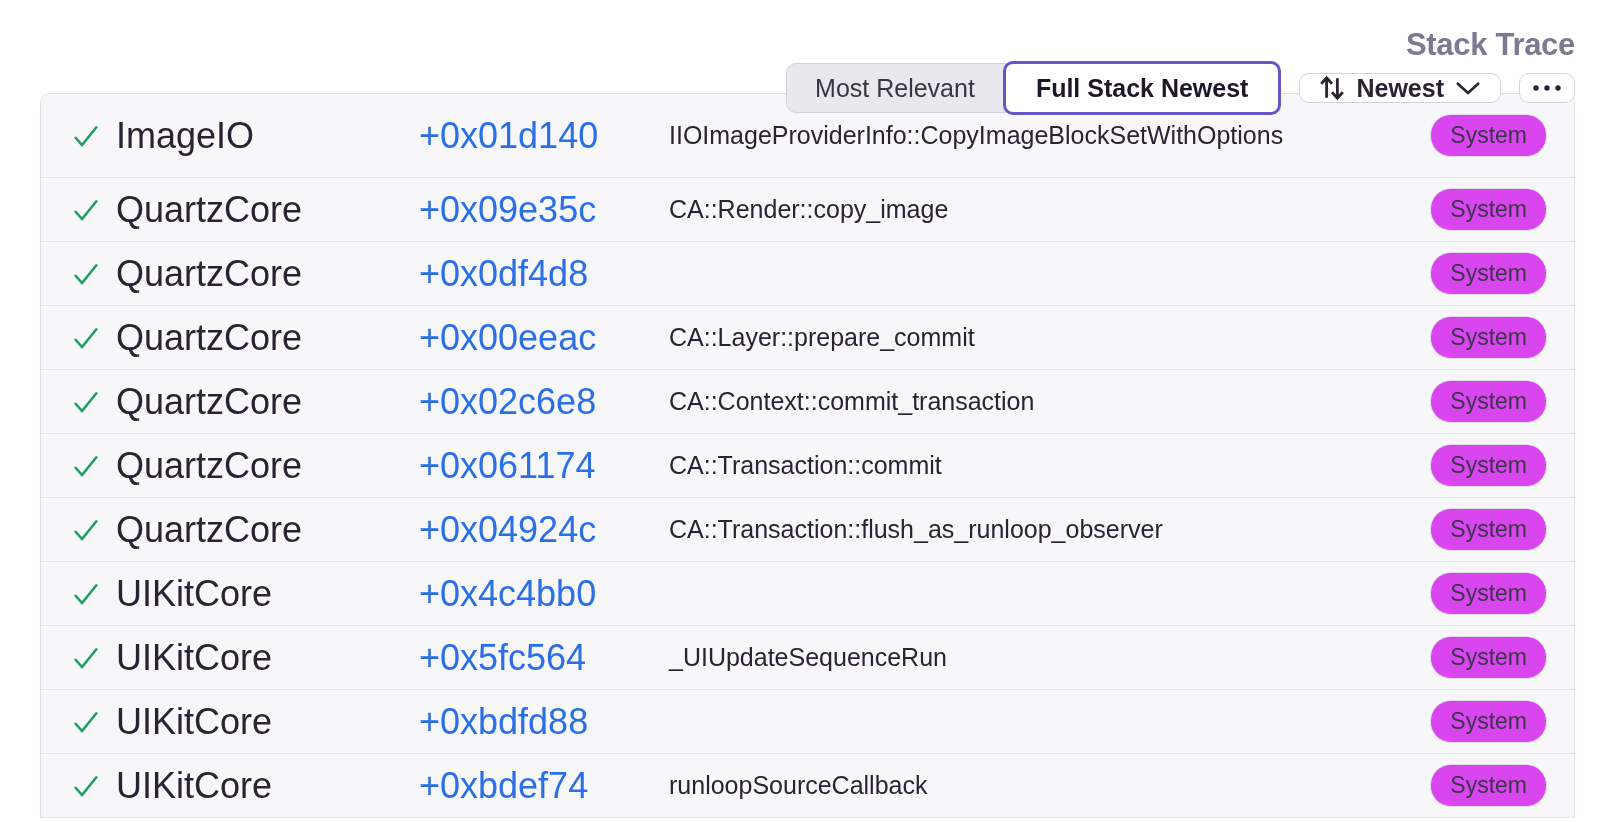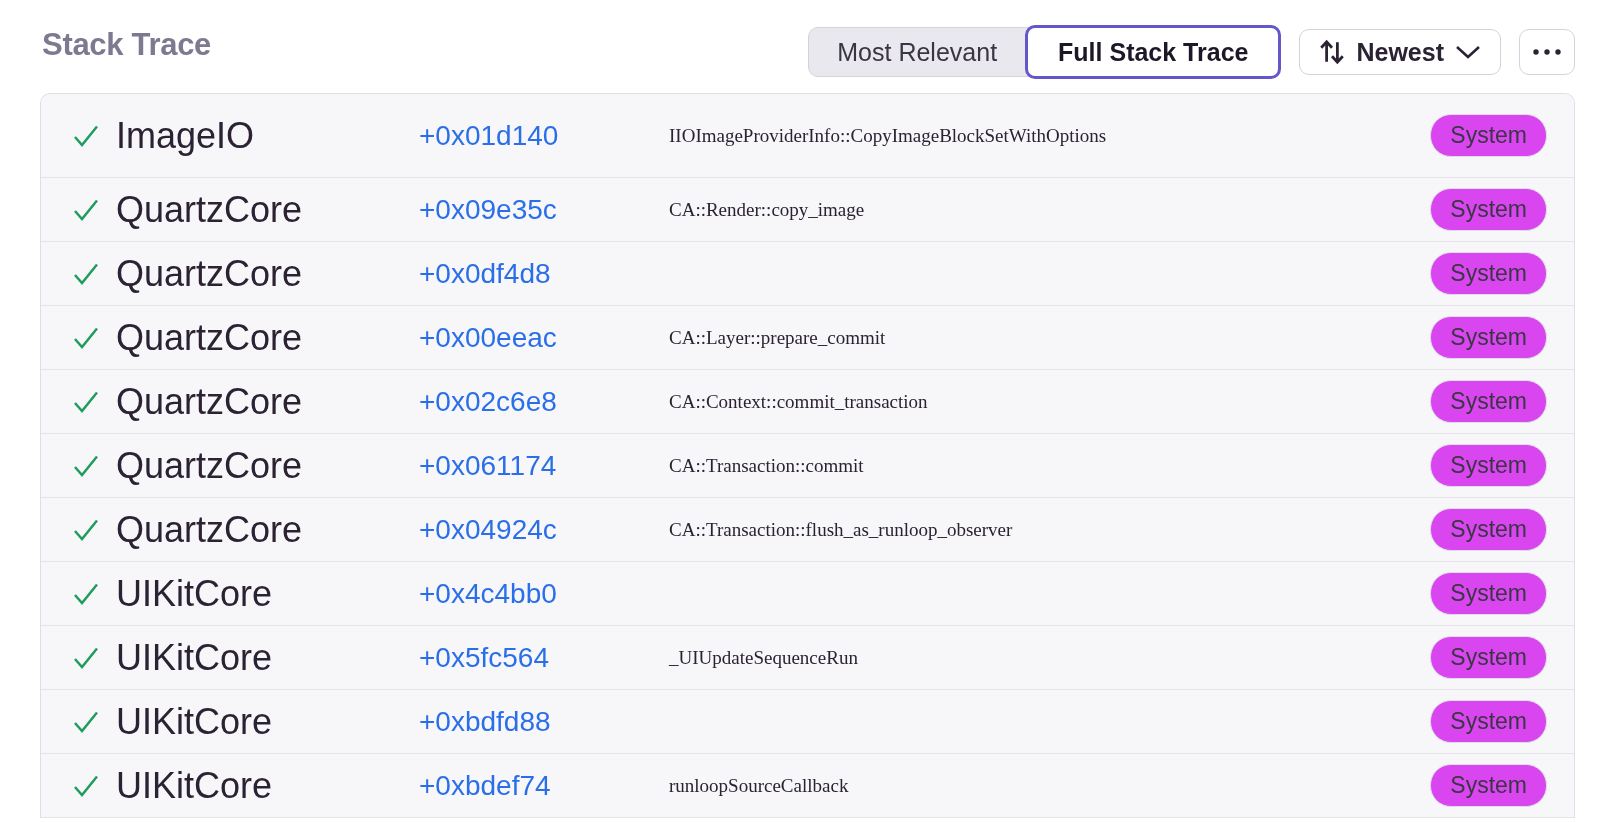--- a/index.html
+++ b/index.html
@@ -19,21 +19,22 @@
     width: 1614px; height: 822px; overflow: hidden;
     background: #FFFFFF;
     font-family: "Liberation Sans", sans-serif;
     color: var(--ink);
   }
   
   .header {
     margin: 27px 39px 0 42px;
     height: 46px;
     display: flex;
-    align-items: flex-start;
+    align-items: flex-end;
+    flex-direction: column;
   }
   .page-title {
     font-size: 31px;
     font-weight: bold;
     letter-spacing: -0.3px;
     color: var(--title-gray);
   }
   .controls {
     margin-left: auto;
     display: flex;
@@ -64,21 +65,21 @@
     background: #FFFFFF;
     border: 3px solid var(--purple);
     border-radius: 10px;
     height: 54px;
     margin: -4px -1px -4px 0;
     font-weight: bold;
     color: #1D1727;
     padding: 0 30px;
   }
   .btn {
-    height: 46px;
+    height: 30px;
     background: #FFFFFF;
     border: 1px solid var(--btn-border);
     border-radius: 10px;
     display: flex;
     align-items: center;
     justify-content: center;
     gap: 11px;
     padding: 0 19px;
     font-size: 25px;
     font-weight: bold;
@@ -107,28 +108,28 @@
   }
   .frame-row:first-child { min-height: 84px; }
   .cell-check { width: 26px; margin-right: 17px; flex: none; }
   .cell-module {
     width: 303px; flex: none;
     font-size: 36px;
     color: var(--ink);
   }
   .cell-offset {
     width: 250px; flex: none;
-    font-size: 28px;
+    font-size: 36px;
     color: var(--blue);
     text-decoration: none;
   }
   .cell-fn {
     width: 684px; flex: none;
-    font-family: Liberation Serif, serif;
-    font-size: 19px;
+    font-family: Liberation Sans, sans-serif;
+    font-size: 25px;
     line-height: 31px;
     color: var(--ink);
     word-break: break-all;
   }
   .badge {
     margin-left: auto;
     margin-right: 27px;
     flex: none;
     background: #d946ef;
     border: 1px solid var(--border);
@@ -140,21 +141,21 @@
   }
 </style>
 </head>
 <body>
 
 <div class="header">
   <div class="page-title">Stack Trace</div>
   <div class="controls">
     <div class="segmented">
       <div class="segment">Most Relevant</div>
-      <div class="segment active">Full Stack Trace</div>
+      <div class="segment active">Full Stack Newest</div>
     </div>
     <div class="btn">
       <span class="icon">
         <svg width="26" height="28" viewBox="0 0 24 26" fill="none">
           <path d="M7 22 L7 4 M2 9 L7 3.5 L12 9" stroke="#2B2233" stroke-width="2.6"></path>
           <path d="M17 4 L17 22 M12 17 L17 22.5 L22 17" stroke="#2B2233" stroke-width="2.6"></path>
         </svg>
       </span>
       <span>Newest</span>
       <span class="icon">

